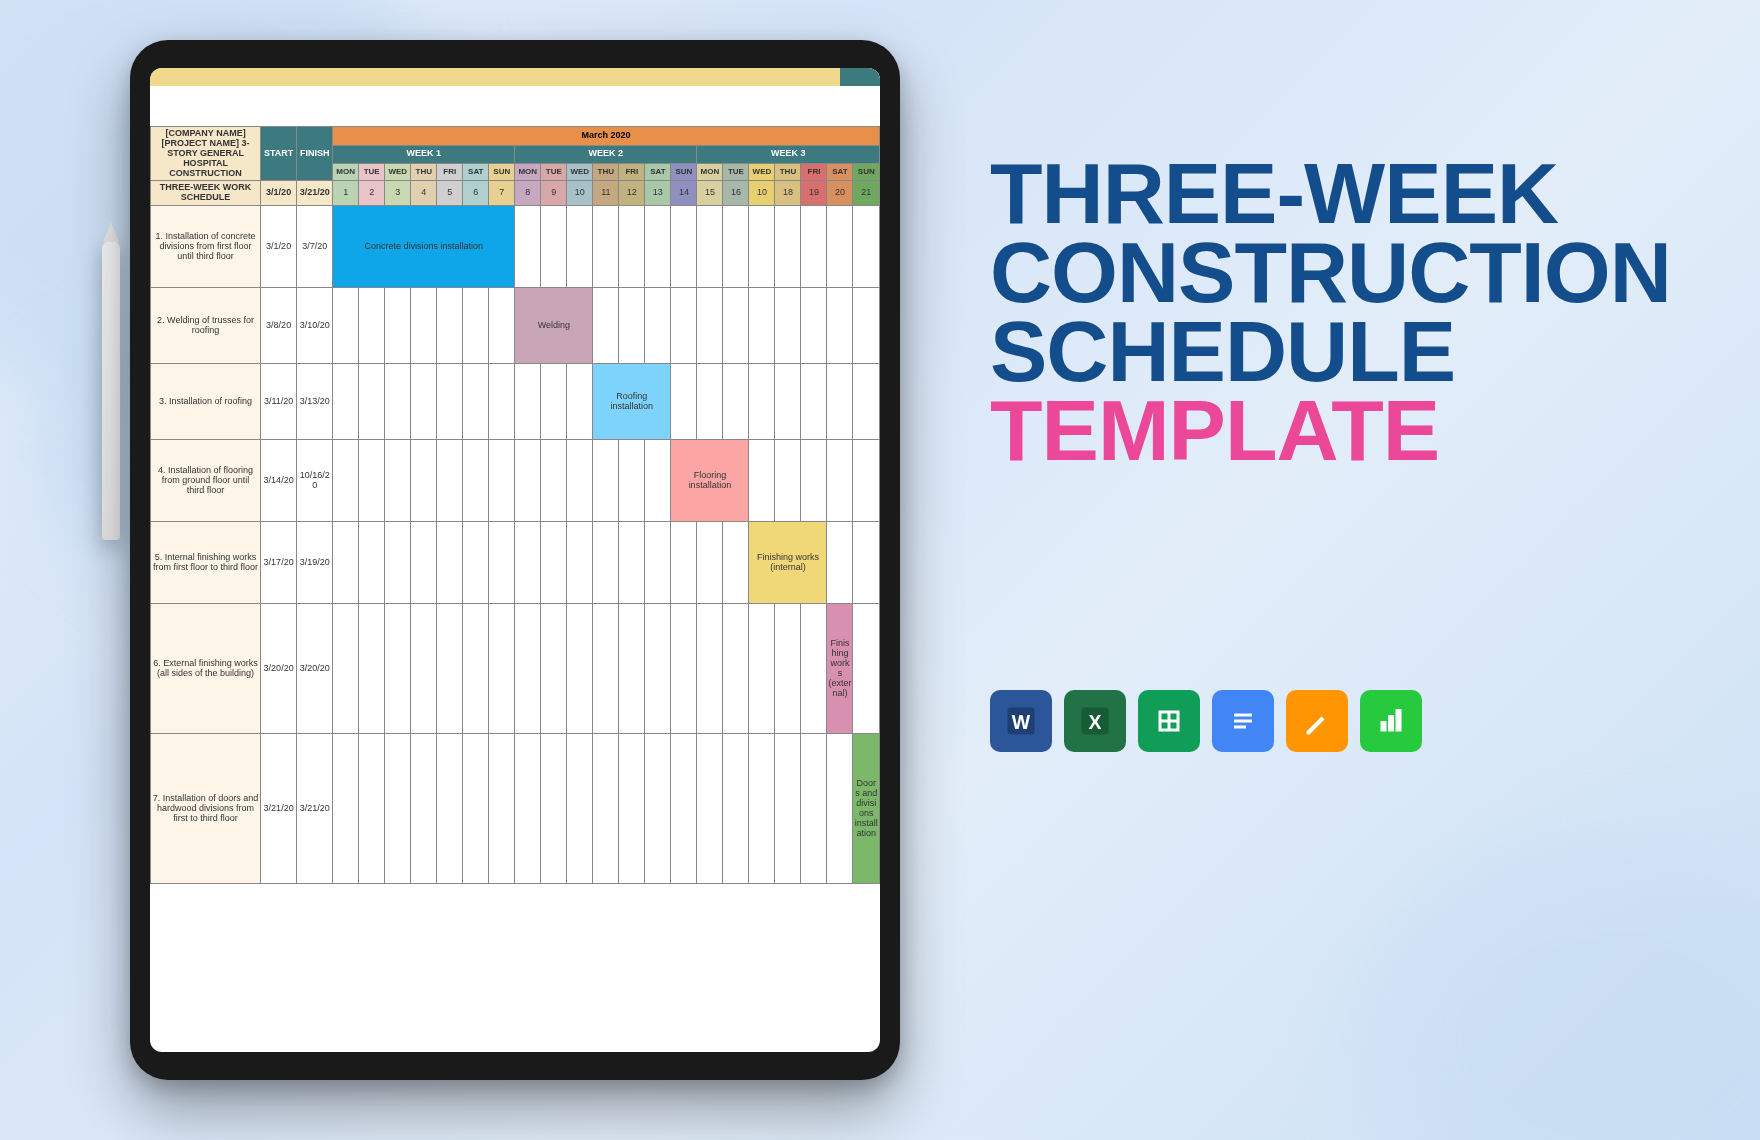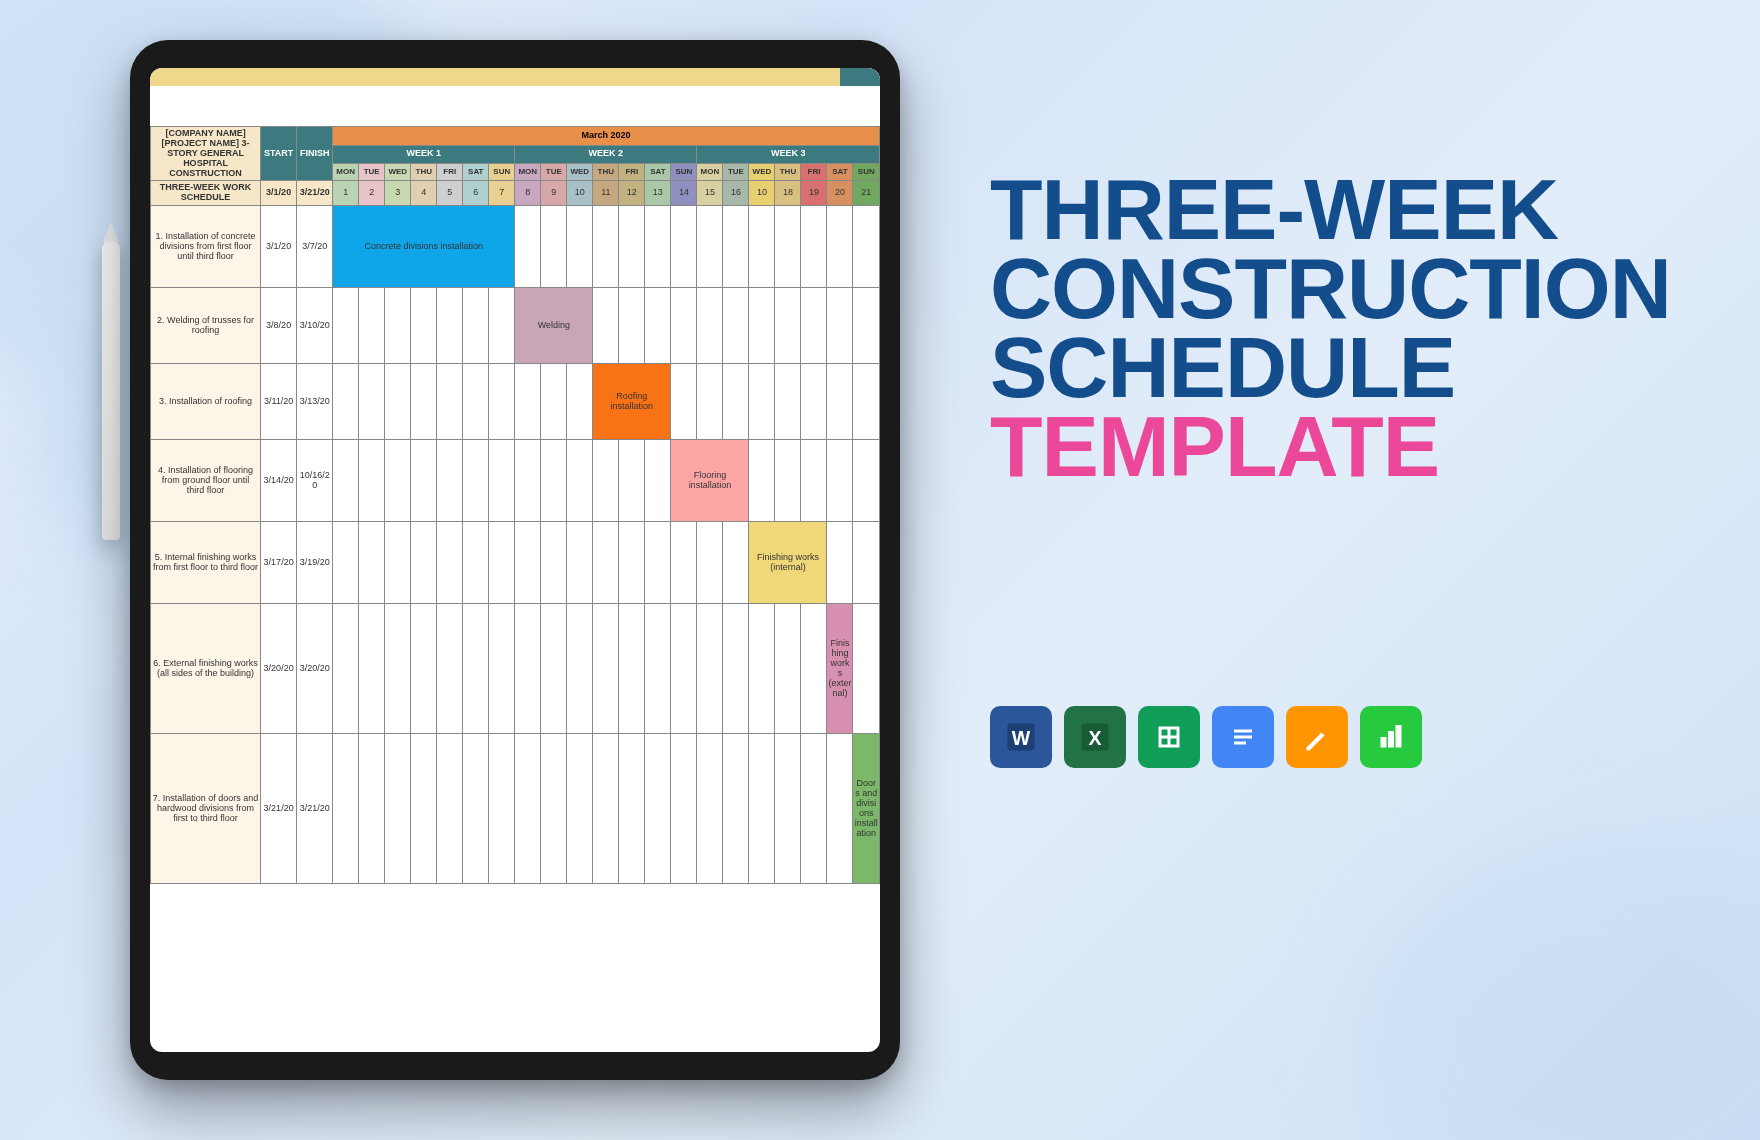--- a/index.html
+++ b/index.html
@@ -65,30 +65,30 @@
   .d1{background:#b9d3b3}.d2{background:#e8c4c9}.d3{background:#c8d8b0}.d4{background:#e0d0b0}
   .d5{background:#cfcfcf}.d6{background:#b0d0d0}.d7{background:#e8d090}
   .d8{background:#c8a8c0}.d9{background:#d8a8a8}.d10{background:#a8c0c8}.d11{background:#c5a880}
   .d12{background:#c2b280}.d13{background:#a8c8a8}.d14{background:#9090c0}
   .d15{background:#d8d0a0}.d16{background:#a8b8a8}.d17{background:#e8d070}.d18{background:#d8c080}
   .d19{background:#d87070}.d20{background:#d89060}.d21{background:#70a860}
 
   
   .bar-blue  { background:#0ea5e9; }
   .bar-mauve { background:#c8a6b8; }
-  .bar-teal2 { background:#f97316; }
+  .bar-teal2 { background:#7dd3fc; }
   .bar-green { background:#fca5a5;margin-left:35px; }
   .bar-yellow{ background:#f0d878; }
   .bar-pink  { background:#d890b0; }
   .bar-green2{ background:#7cb86a; }
   td.bar { font-size:8.5px; font-weight:500; padding:4px 2px; }
 
   
   .copy {
-    position:absolute; left:990px; top:170px; width:680px;
+    position:absolute; left:990px; top:154px; width:680px;
   }
   .title {
     font-family: "Arial Black", Arial, sans-serif;
     font-weight:900;
     font-size:86px;
     line-height:.92;
     letter-spacing:-1px;
     text-transform:uppercase;
     color:#134d8c;
   }

